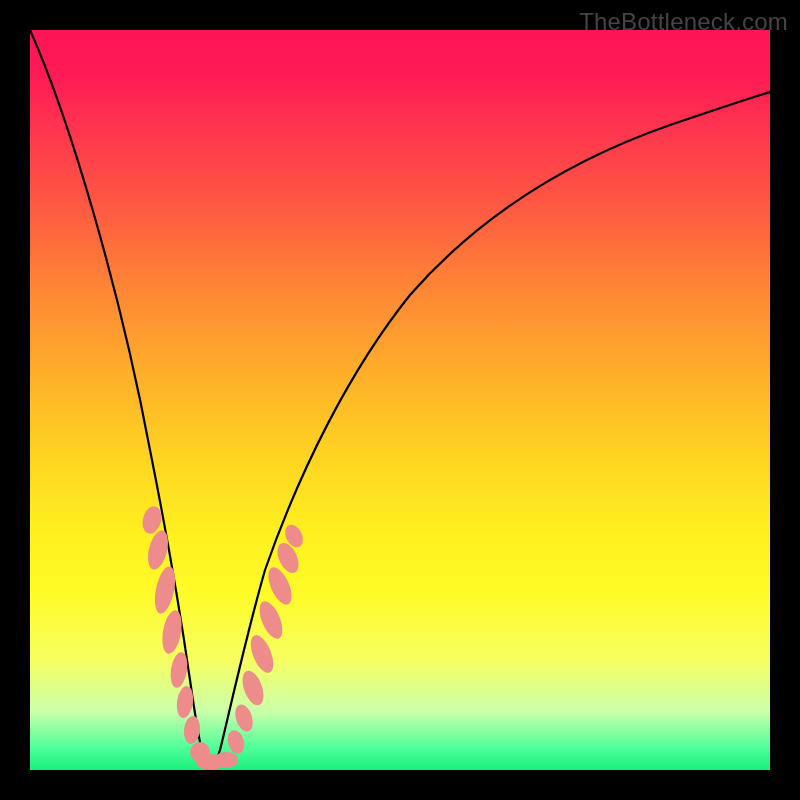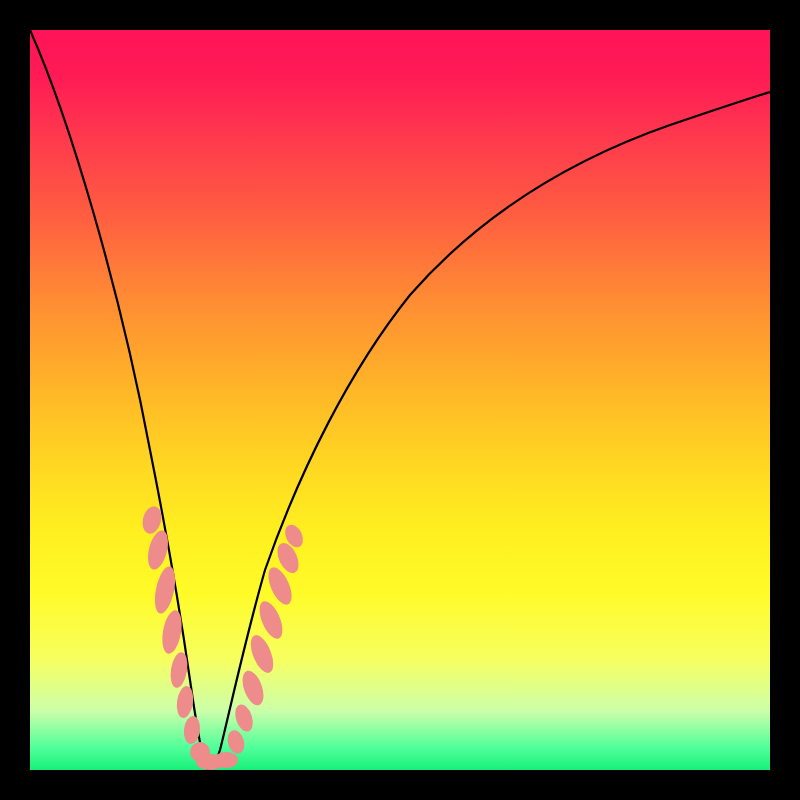--- a/index.html
+++ b/index.html
@@ -100,13 +100,14 @@
         <ellipse cx="223" cy="658" rx="9" ry="18" transform="rotate(-20 223 658)"></ellipse>
         <ellipse cx="232" cy="624" rx="9" ry="20" transform="rotate(-22 232 624)"></ellipse>
         <ellipse cx="241" cy="590" rx="9" ry="20" transform="rotate(-23 241 590)"></ellipse>
         <ellipse cx="250" cy="556" rx="9" ry="20" transform="rotate(-24 250 556)"></ellipse>
         <ellipse cx="258" cy="528" rx="9" ry="16" transform="rotate(-25 258 528)"></ellipse>
         <ellipse cx="264" cy="506" rx="8" ry="12" transform="rotate(-26 264 506)"></ellipse>
       </g>
     </svg>
   </div>
 
+  <div class="attribution">TheBottleneck.com</div>
 </div>
 
 </body></html>

